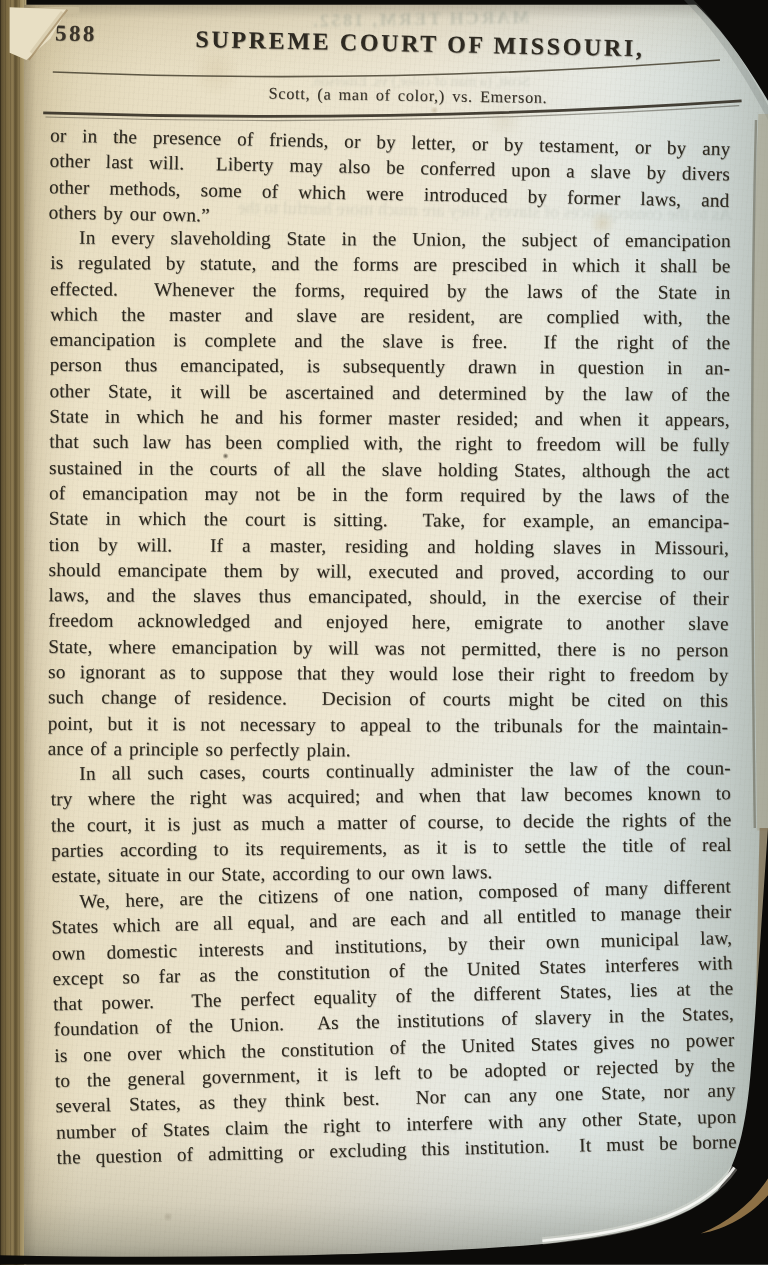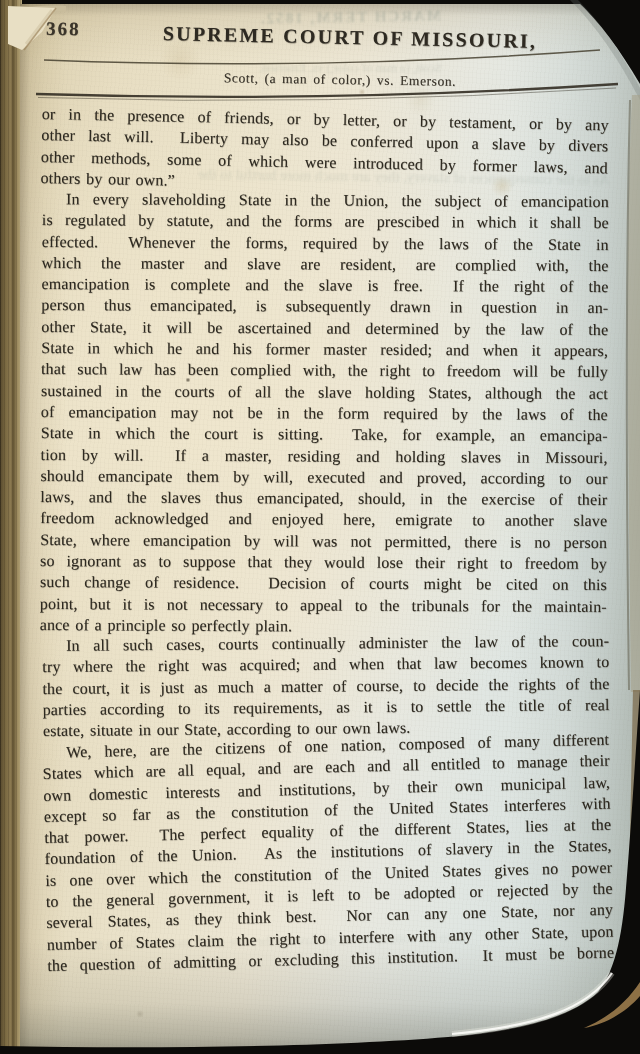--- a/index.html
+++ b/index.html
@@ -91,21 +91,21 @@
     <div class="left-shade"></div>
     <div class="right-shade"></div>
     <div class="bottom-shade"></div>
     <div class="stains"></div>
 
     <div class="ghost ghost-header">MARCH TERM, 1852.</div>
     <div class="ghost ghost-caption">Scott, (a man of color,) vs. Emerson.</div>
     <div class="ghost ghost-bodyA">As to the consequences of slavery, they are much more hurtful to the</div>
     <div class="ghost ghost-bodyB">As to the consequences of slavery, they are much more hurtful to the</div>
 
-    <div class="pagenum">368</div>
+    <div class="pagenum">588</div>
     <div class="title">SUPREME COURT OF MISSOURI,</div>
     <div class="caption">Scott, (a man of color,) vs. Emerson.</div>
 
     <div class="textblock">
         <div class="para p0">
           <div class="line">or in the presence of friends, or by letter, or by testament, or by any</div>
           <div class="line">other last will.&nbsp; Liberty may also be conferred upon a slave by divers</div>
           <div class="line">other methods, some of which were introduced by former laws, and</div>
           <div class="line para-end">others by our own.”</div>
         </div>

